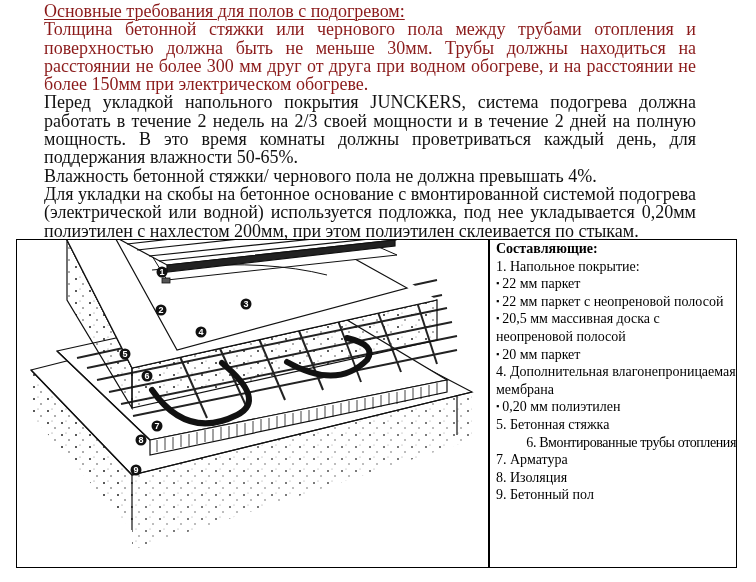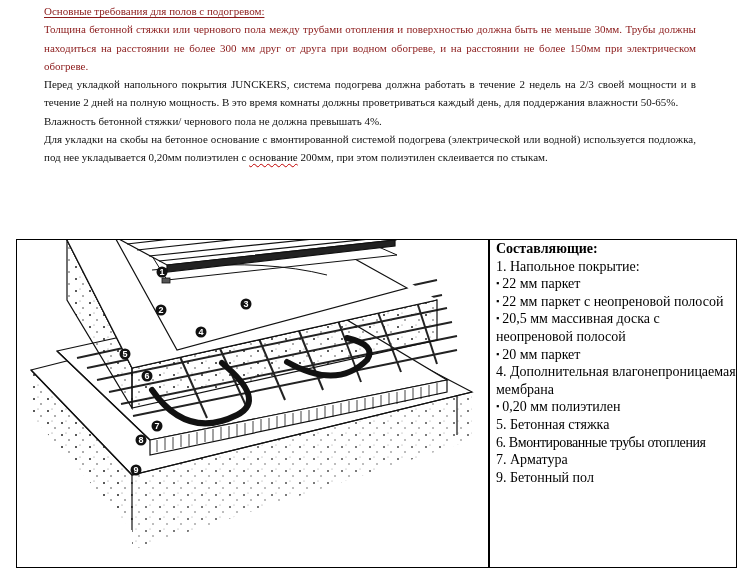--- a/index.html
+++ b/index.html
@@ -3,21 +3,21 @@
   <meta charset="utf-8">
   <style>
     html, body { margin: 0; padding: 0; background: #ffffff; }
     body {
       width: 756px; height: 582px; position: relative; overflow: hidden;
       font-family: "Liberation Serif", "DejaVu Serif", serif;
       color: #111111;
     }
     .text-block {
       position: absolute; left: 44px; top: 2px; width: 652px;
-      font-size: 11px; line-height: 18.3px;
+      font-size: 18px; line-height: 18.3px;
     }
     .heading {
       color: var(--accent); text-decoration: underline; text-decoration-thickness: 1px;
       text-underline-offset: 2px; display: block;
     }
     .red { color: var(--accent); text-align: justify; text-align-last: left; display: block; }
     .para { text-align: justify; text-align-last: left; display: block; }
     .squiggle { text-decoration: underline wavy #c00000; text-decoration-thickness: 1px; text-underline-offset: 2px; }
 
     .frame {
@@ -40,21 +40,21 @@
     .bullet { font-size: 9px; vertical-align: 2px; margin-right: 3px; }
   </style>
 </head>
 <body style="--accent:#8b1a1a;">
 
 <div class="text-block">
   <span class="heading">Основные требования для полов с подогревом:</span>
   <span class="red">Толщина бетонной стяжки или чернового пола между трубами отопления и поверхностью должна быть не меньше 30мм. Трубы  должны находиться на расстоянии не более 300 мм друг от друга при водном обогреве, и на расстоянии не более 150мм при электрическом обогреве.</span>
   <span class="para">Перед укладкой напольного покрытия JUNCKERS, система подогрева должна работать в течение 2 недель на 2/3 своей мощности и в течение 2 дней на полную мощность. В это время комнаты должны проветриваться каждый день, для поддержания влажности 50-65%.</span>
   <span class="para">Влажность бетонной стяжки/ чернового пола не должна превышать 4%.</span>
-  <span class="para"><span>Для укладки на скобы на бетонное основание с вмонтированной системой подогрева (электрической или водной) используется подложка, под нее укладывается 0,20мм полиэтилен с </span><span class="squiggle">основание</span><span> 200мм, при этом полиэтилен склеивается по стыкам.</span></span>
+  <span class="para"><span>Для укладки на скобы на бетонное основание с вмонтированной системой подогрева (электрической или водной) используется подложка, под нее укладывается 0,20мм полиэтилен с </span><span class="squiggle">нахлестом</span><span> 200мм, при этом полиэтилен склеивается по стыкам.</span></span>
 </div>
 
 <div class="frame">
   <div class="diagram">
     <svg width="471" height="327" viewBox="0 0 471 327">
       <defs>
         <pattern id="dots" width="14" height="12" patternUnits="userSpaceOnUse">
           <circle cx="3" cy="3" r="1" fill="#222"></circle>
           <circle cx="10" cy="8" r="0.8" fill="#444"></circle>
           <circle cx="7" cy="1" r="0.5" fill="#666"></circle>
@@ -177,17 +177,18 @@
   <div class="legend">
     <span class="title">Составляющие:</span>
     <span class="item"><span>1. Напольное покрытие:</span></span>
     <span class="item"><span class="bullet">▪</span><span>22 мм паркет</span></span>
     <span class="item wrap"><span class="bullet">▪</span><span>22 мм паркет с неопреновой полосой</span></span>
     <span class="item wrap"><span class="bullet">▪</span><span>20,5 мм массивная доска с неопреновой полосой</span></span>
     <span class="item"><span class="bullet">▪</span><span>20 мм паркет</span></span>
     <span class="item wrap"><span>4. Дополнительная влагонепроницаемая мембрана</span></span>
     <span class="item"><span class="bullet">▪</span><span>0,20 мм полиэтилен</span></span>
     <span class="item"><span>5. Бетонная стяжка</span></span>
-    <span class="item" style="letter-spacing:-0.4px;"><span>6. Вмонтированные трубы отопления</span></span>
+    <span class="item" style="letter-spacing:-0.4px;text-align:right;"><span>6. Вмонтированные трубы отопления</span></span>
     <span class="item"><span>7. Арматура</span></span>
+    <span class="item"><span>8. Изоляция</span></span>
     <span class="item"><span>9. Бетонный пол</span></span>
   </div>
 </div>
 
 </body></html>

